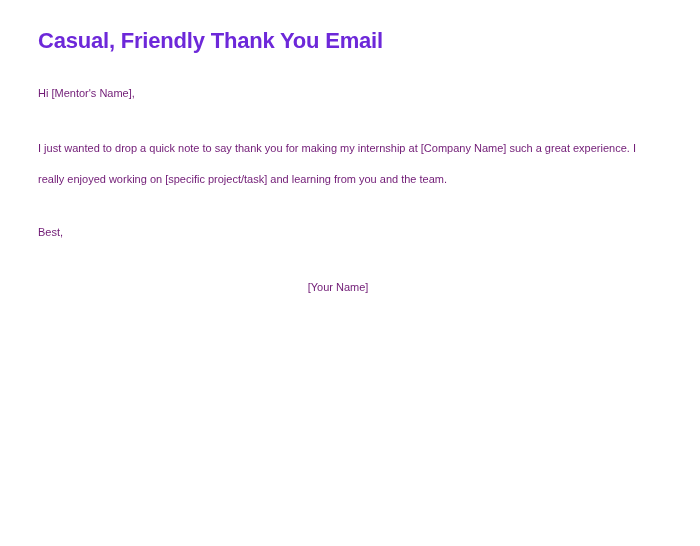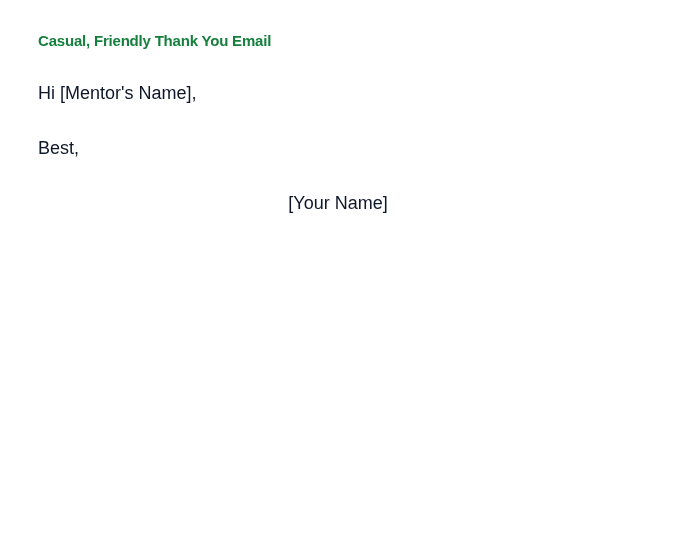--- a/index.html
+++ b/index.html
@@ -16,31 +16,31 @@
   }
   .page {
     box-sizing: border-box;
     width: 700px;
     height: 546px;
     padding: 26px 40px 20px 38px;
     background: #ffffff;
     overflow: hidden;
   }
   .doc-title {
-    font-size: 15px;
+    font-size: 22px;
     line-height: 30px;
     font-weight: bold;
     letter-spacing: -0.2px;
-    color: #15803d;
+    color: #6d28d9;
     margin: 0 0 22px 0;
   }
   .para {
-    font-size: 18px;
+    font-size: 11px;
     line-height: 31px;
-    color: #0f172a;
+    color: #701a75;
     margin: 0 0 22px 0;
     max-width: 600px;
   }
   .para:last-child {
     margin-bottom: 0;
   }
   .salutation {
     margin-bottom: 24px;
   }
   .signoff {
@@ -54,19 +54,20 @@
 </style>
 </head>
 <body>
 
 <div class="page">
 
   <h1 class="doc-title">Casual, Friendly Thank You Email</h1>
 
   <p class="para salutation">Hi [Mentor's Name],</p>
 
+  <p class="para">I just wanted to drop a quick note to say thank you for making my internship at [Company Name] such a great experience. I really enjoyed working on [specific project/task] and learning from you and the team.</p>
 
 
   <p class="para signoff">Best,</p>
 
   <p class="para signature">[Your Name]</p>
 
 </div>
 
 </body></html>

